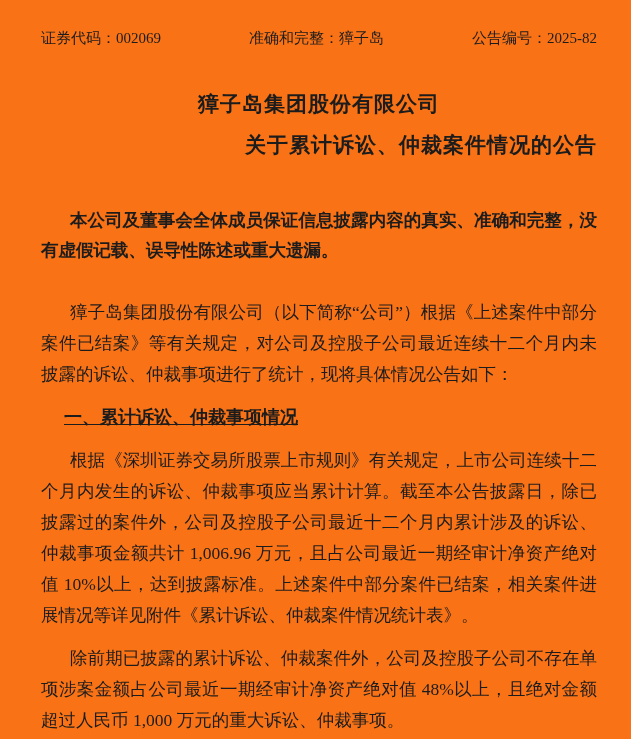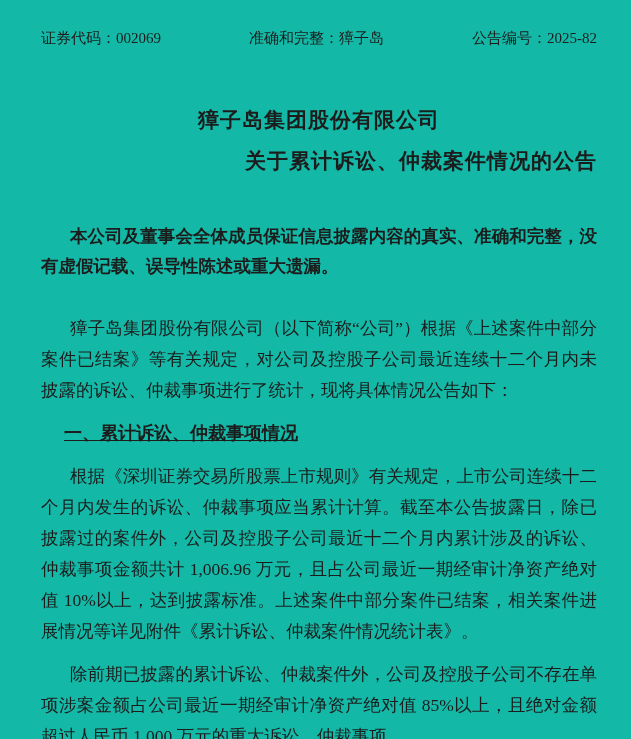--- a/index.html
+++ b/index.html
@@ -12,32 +12,32 @@
     background: #fdfdfd;
     color: #1c1c1c;
     font-family: "Liberation Serif", "DejaVu Serif", serif;
     overflow: hidden;
   }
   .page {
     box-sizing: border-box;
     width: 631px;
     height: 739px;
     padding: 28px 34px 0 41px;
-    background: #14b8a6;
+    background: #f97316;
   }
   .header-row {
     display: flex;
     justify-content: space-between;
     align-items: baseline;
     font-size: 15px;
     line-height: 20px;
     white-space: nowrap;
   }
   .title-company {
-    margin: 58px 0 0 0;
+    margin: 42px 0 0 0;
     text-align: center;
     font-family: "Liberation Sans", "DejaVu Sans", sans-serif;
     font-weight: bold;
     font-size: 21px;
     line-height: 28px;
     letter-spacing: 1px;
   }
   .title-subject {
     margin: 13px 0 0 0;
     text-align: right;
@@ -92,15 +92,15 @@
   <h1 class="title-subject">关于累计诉讼、仲裁案件情况的公告</h1>
 
   <p class="disclaimer">本公司及董事会全体成员保证信息披露内容的真实、准确和完整，没有虚假记载、误导性陈述或重大遗漏。</p>
 
   <p class="para para-intro">獐子岛集团股份有限公司（以下简称“公司”）根据《上述案件中部分案件已结案》等有关规定，对公司及控股子公司最近连续十二个月内未披露的诉讼、仲裁事项进行了统计，现将具体情况公告如下：</p>
 
   <h2 class="section-heading">一、累计诉讼、仲裁事项情况</h2>
 
   <p class="para para-main">根据《深圳证券交易所股票上市规则》有关规定，上市公司连续十二个月内发生的诉讼、仲裁事项应当累计计算。截至本公告披露日，除已披露过的案件外，公司及控股子公司最近十二个月内累计涉及的诉讼、仲裁事项金额共计 1,006.96 万元，且占公司最近一期经审计净资产绝对值 10%以上，达到披露标准。上述案件中部分案件已结案，相关案件进展情况等详见附件《累计诉讼、仲裁案件情况统计表》。</p>
 
-  <p class="para para-closing">除前期已披露的累计诉讼、仲裁案件外，公司及控股子公司不存在单项涉案金额占公司最近一期经审计净资产绝对值 85%以上，且绝对金额超过人民币 1,000 万元的重大诉讼、仲裁事项。</p>
+  <p class="para para-closing">除前期已披露的累计诉讼、仲裁案件外，公司及控股子公司不存在单项涉案金额占公司最近一期经审计净资产绝对值 48%以上，且绝对金额超过人民币 1,000 万元的重大诉讼、仲裁事项。</p>
 
 </div>
 
 </body></html>

